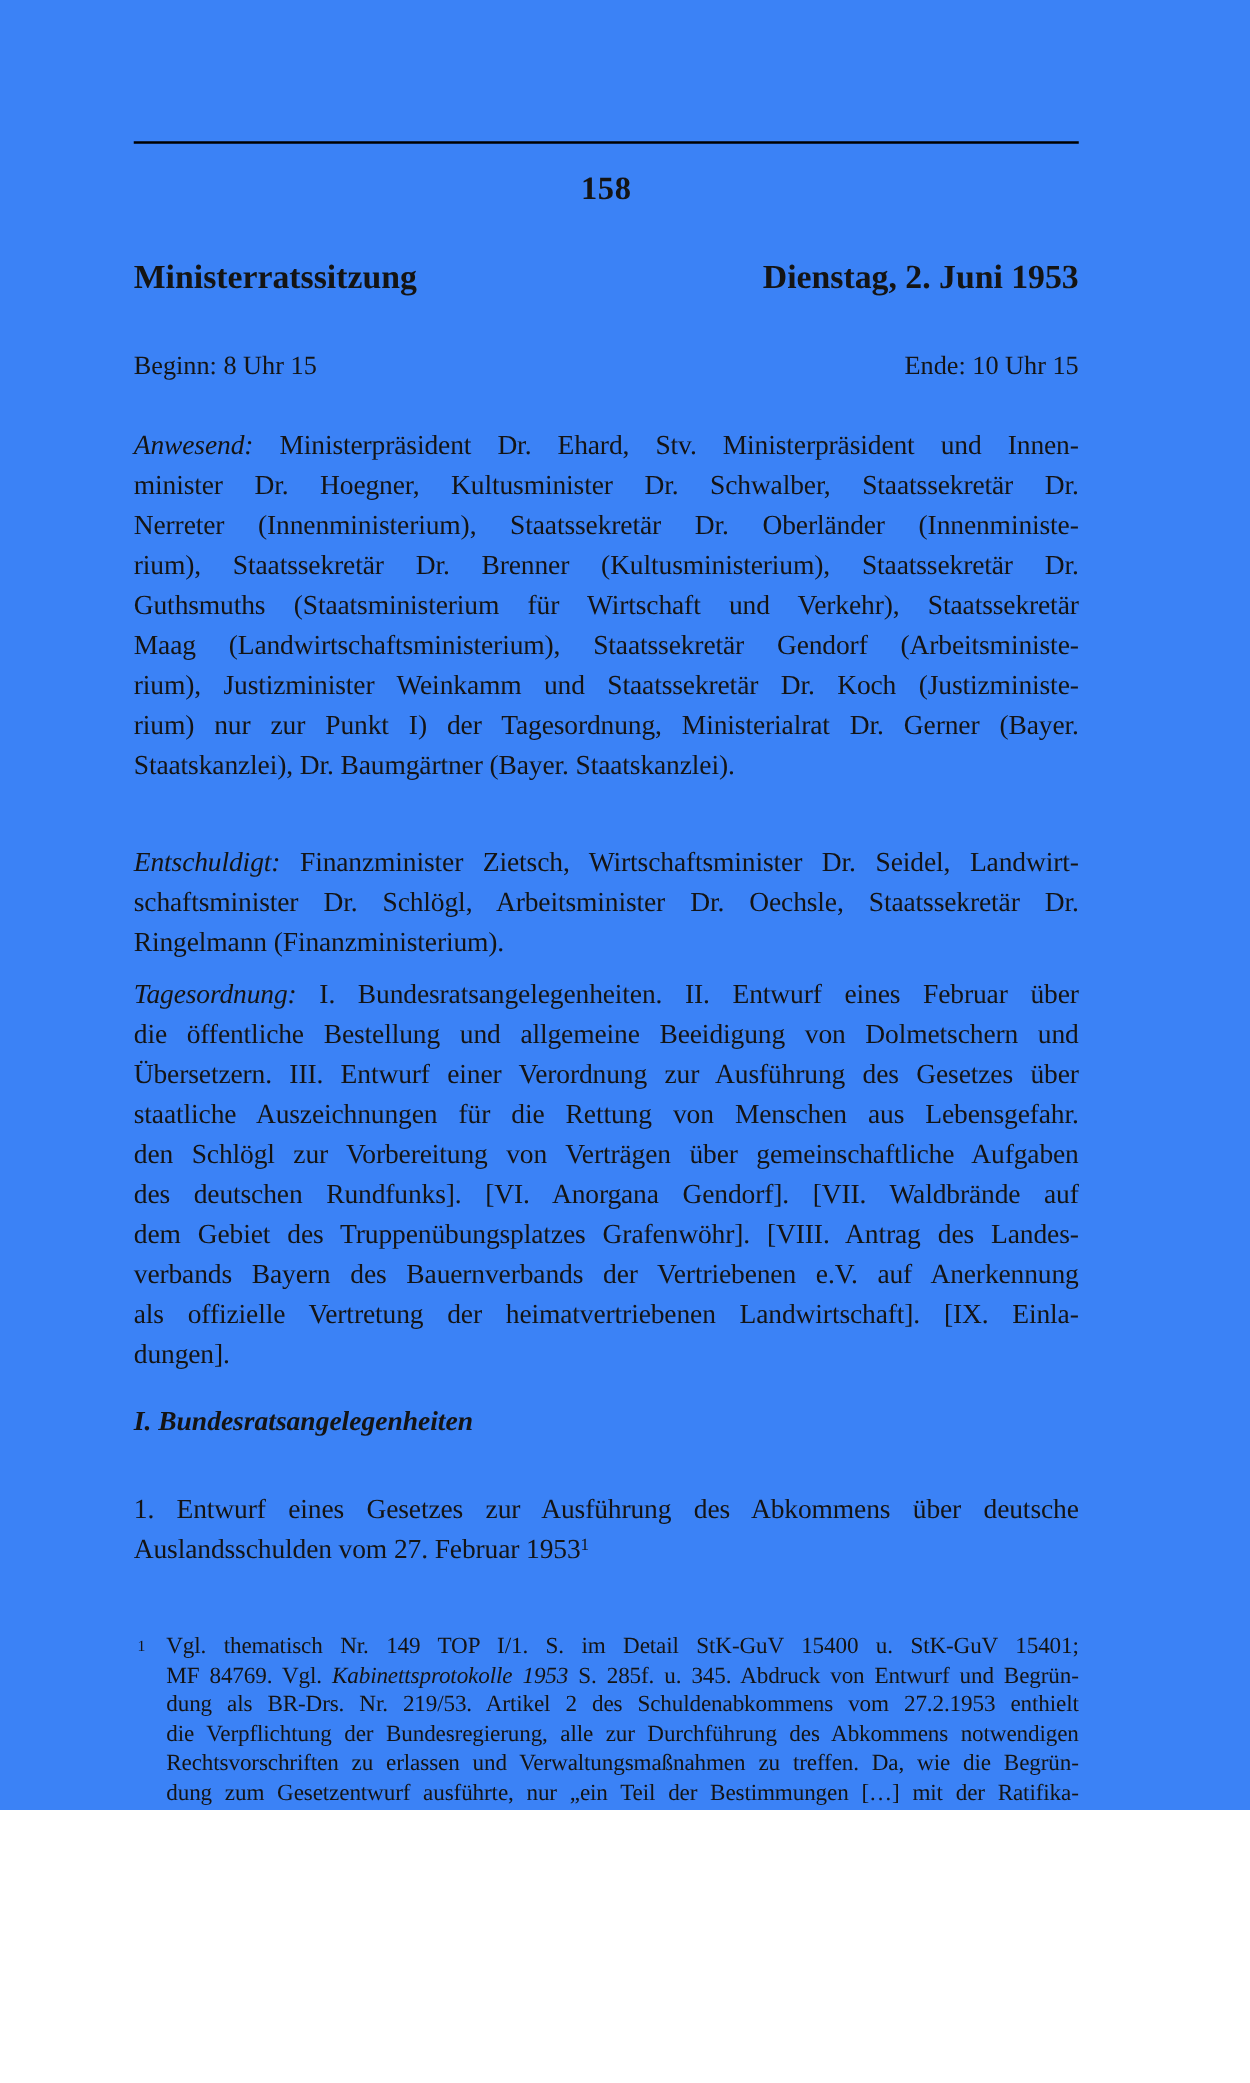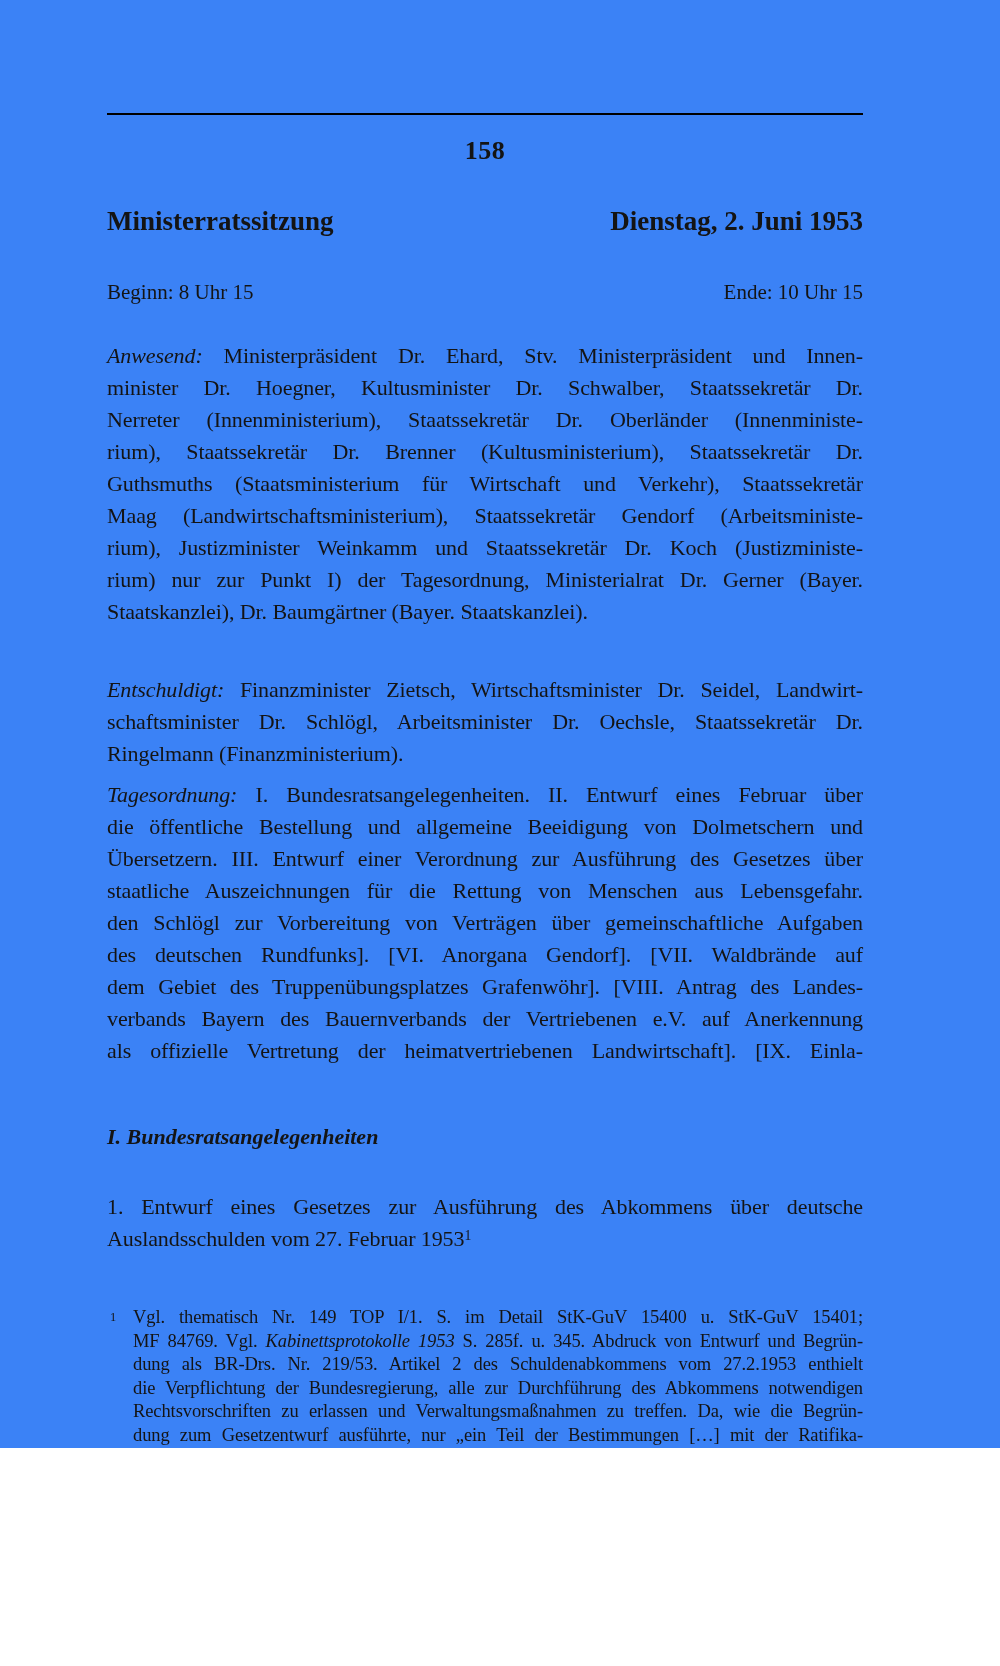--- a/index.html
+++ b/index.html
@@ -68,20 +68,21 @@
   <div class="col para p-tagesordnung">
       <div class="tline"><em>Tagesordnung:</em><span> I. Bundesratsangelegenheiten. II. Entwurf eines Februar über</span></div>
       <div class="tline"><span>die öffentliche Bestellung und allgemeine Beeidigung von Dolmetschern und</span></div>
       <div class="tline"><span>Übersetzern. III. Entwurf einer Verordnung zur Ausführung des Gesetzes über</span></div>
       <div class="tline"><span>staatliche Auszeichnungen für die Rettung von Menschen aus Lebensgefahr.</span></div>
       <div class="tline"><span>den Schlögl zur Vorbereitung von Verträgen über gemeinschaftliche Aufgaben</span></div>
       <div class="tline"><span>des deutschen Rundfunks]. [VI. Anorgana Gendorf]. [VII. Waldbrände auf</span></div>
       <div class="tline"><span>dem Gebiet des Truppenübungsplatzes Grafenwöhr]. [VIII. Antrag des Landes-</span></div>
       <div class="tline"><span>verbands Bayern des Bauernverbands der Vertriebenen e.V. auf Anerkennung</span></div>
       <div class="tline"><span>als offizielle Vertretung der heimatvertriebenen Landwirtschaft]. [IX. Einla-</span></div>
+      <div class="tline tline-last"><span>dungen].</span></div>
     </div>
 
   <div class="col section-heading">I. Bundesratsangelegenheiten</div>
 
   <div class="col para p-item1">
       <div class="tline"><span>1. Entwurf eines Gesetzes zur Ausführung des Abkommens über deutsche</span></div>
       <div class="tline tline-last"><span>Auslandsschulden vom 27. Februar 1953</span><sup>1</sup></div>
     </div>
 
   <div class="col footnote justify-all">

